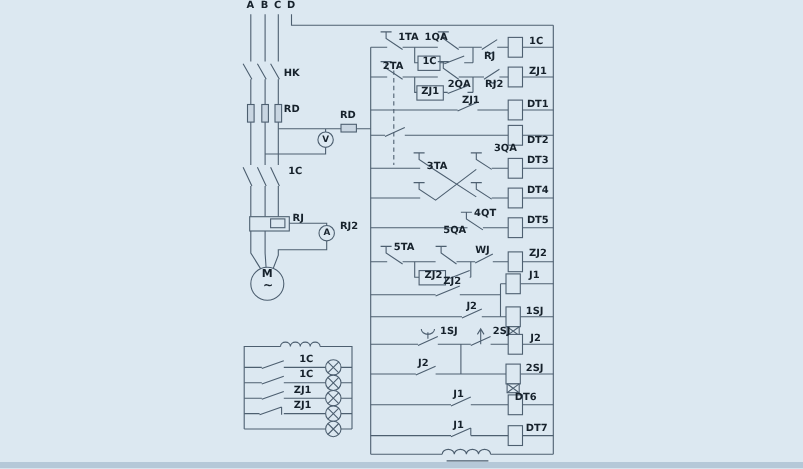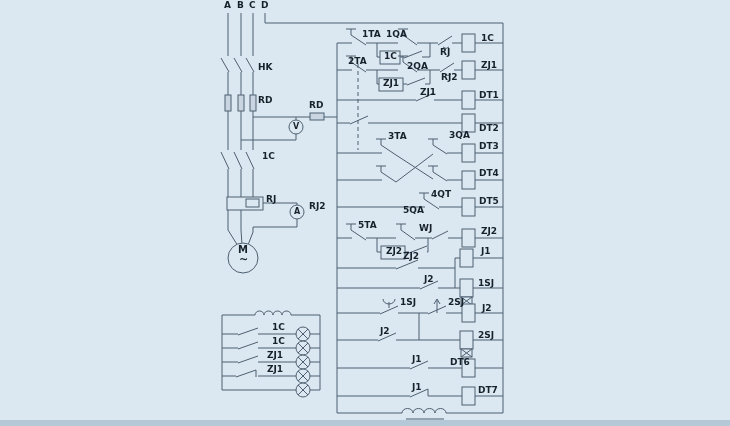--- a/index.html
+++ b/index.html
@@ -174,58 +174,58 @@
 <span class="lbl big" style="left:238px;top:245px">M</span>
 <span class="lbl tld" style="left:239px;top:254px">~</span>
 
 <span class="lbl" style="left:362px;top:30px">1TA</span>
 <span class="lbl" style="left:386px;top:30px">1QA</span>
 <span class="lbl" style="left:384px;top:52px">1C</span>
 <span class="lbl" style="left:440px;top:48px">RJ</span>
 <span class="lbl" style="left:481px;top:34px">1C</span>
 
 <span class="lbl" style="left:348px;top:57px">2TA</span>
-<span class="lbl" style="left:407px;top:62px">2QA</span>
+<span class="lbl" style="left:407px;top:73px">2QA</span>
 <span class="lbl" style="left:383px;top:79px">ZJ1</span>
 <span class="lbl" style="left:441px;top:73px">RJ2</span>
 <span class="lbl" style="left:481px;top:61px">ZJ1</span>
 
 <span class="lbl" style="left:420px;top:88px">ZJ1</span>
 <span class="lbl" style="left:479px;top:91px">DT1</span>
 <span class="lbl" style="left:479px;top:124px">DT2</span>
 
-<span class="lbl" style="left:388px;top:132px">3TA</span>
+<span class="lbl" style="left:388px;top:148px">3TA</span>
 <span class="lbl" style="left:449px;top:131px">3QA</span>
 <span class="lbl" style="left:479px;top:142px">DT3</span>
 <span class="lbl" style="left:479px;top:169px">DT4</span>
 
 <span class="lbl" style="left:431px;top:190px">4QT</span>
 <span class="lbl" style="left:479px;top:197px">DT5</span>
 
 <span class="lbl" style="left:358px;top:221px">5TA</span>
 <span class="lbl" style="left:403px;top:206px">5QA</span>
 <span class="lbl" style="left:386px;top:247px">ZJ2</span>
-<span class="lbl" style="left:419px;top:224px">WJ</span>
+<span class="lbl" style="left:432px;top:224px">WJ</span>
 <span class="lbl" style="left:481px;top:227px">ZJ2</span>
 
 <span class="lbl" style="left:403px;top:252px">ZJ2</span>
 <span class="lbl" style="left:481px;top:247px">J1</span>
 
 <span class="lbl" style="left:424px;top:275px">J2</span>
 <span class="lbl" style="left:478px;top:279px">1SJ</span>
 
 <span class="lbl" style="left:400px;top:298px">1SJ</span>
 <span class="lbl" style="left:448px;top:298px">2SJ</span>
 <span class="lbl" style="left:482px;top:304px">J2</span>
 
 <span class="lbl" style="left:380px;top:327px">J2</span>
 <span class="lbl" style="left:478px;top:331px">2SJ</span>
 
 <span class="lbl" style="left:412px;top:355px">J1</span>
-<span class="lbl" style="left:450px;top:358px">DT6</span>
+<span class="lbl" style="left:468px;top:358px">DT6</span>
 
 <span class="lbl" style="left:412px;top:383px">J1</span>
 <span class="lbl" style="left:478px;top:386px">DT7</span>
 
 <span class="lbl" style="left:272px;top:323px">1C</span>
 <span class="lbl" style="left:272px;top:337px">1C</span>
 <span class="lbl" style="left:267px;top:351px">ZJ1</span>
 <span class="lbl" style="left:267px;top:365px">ZJ1</span>
 
 <div class="edge"></div>

